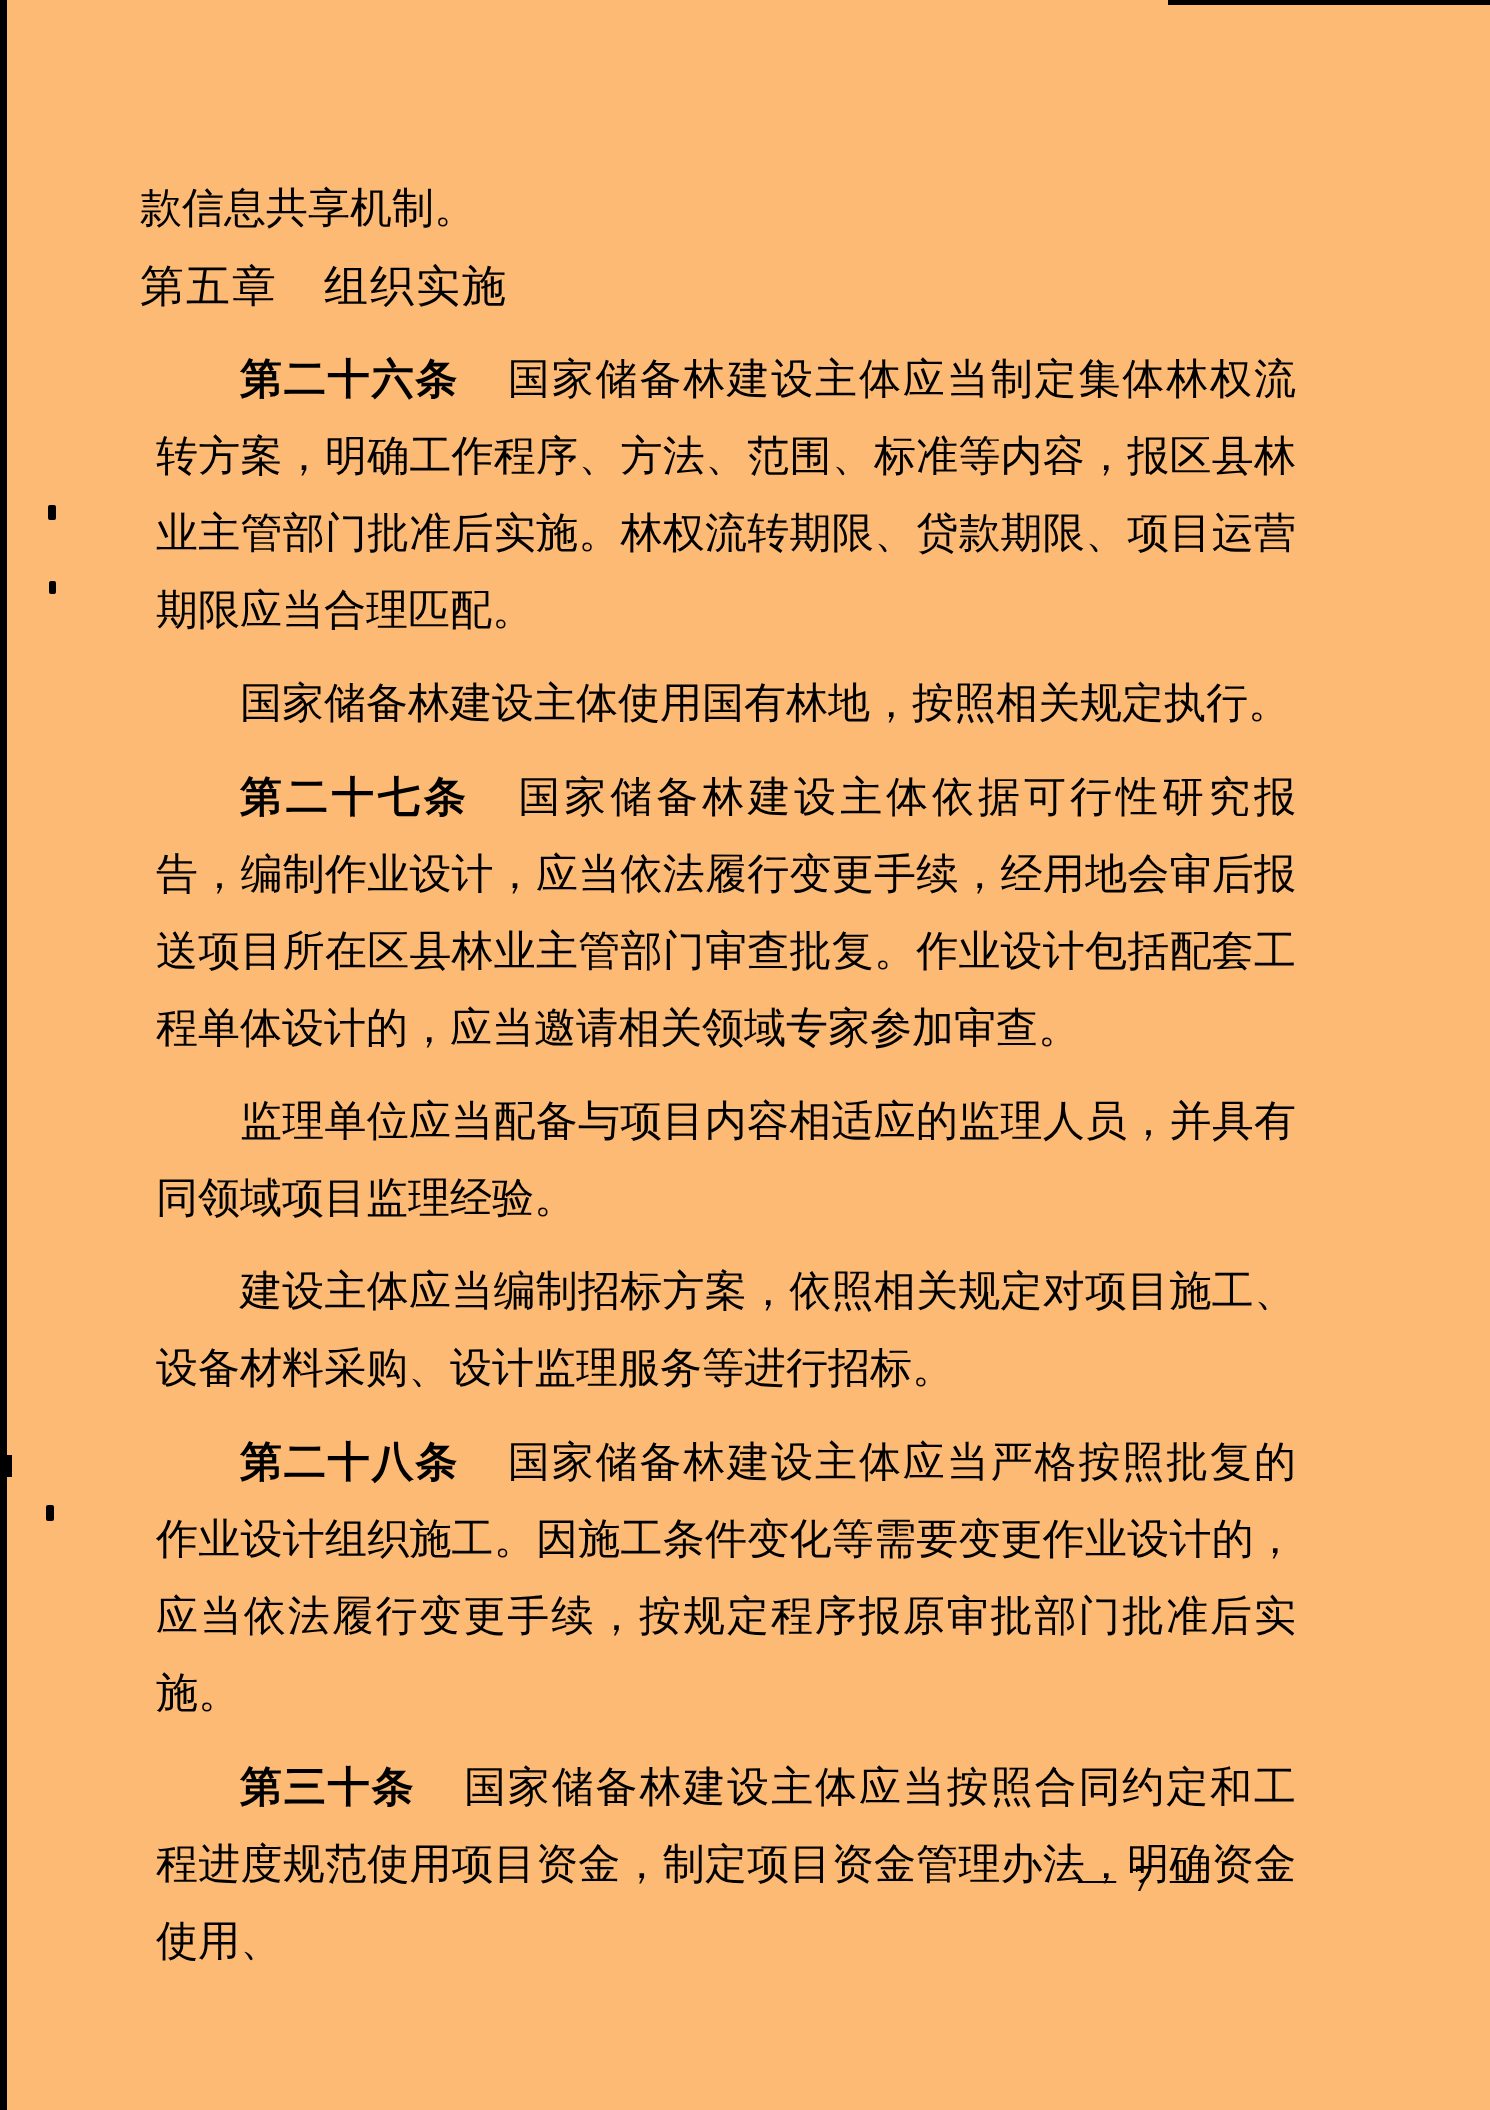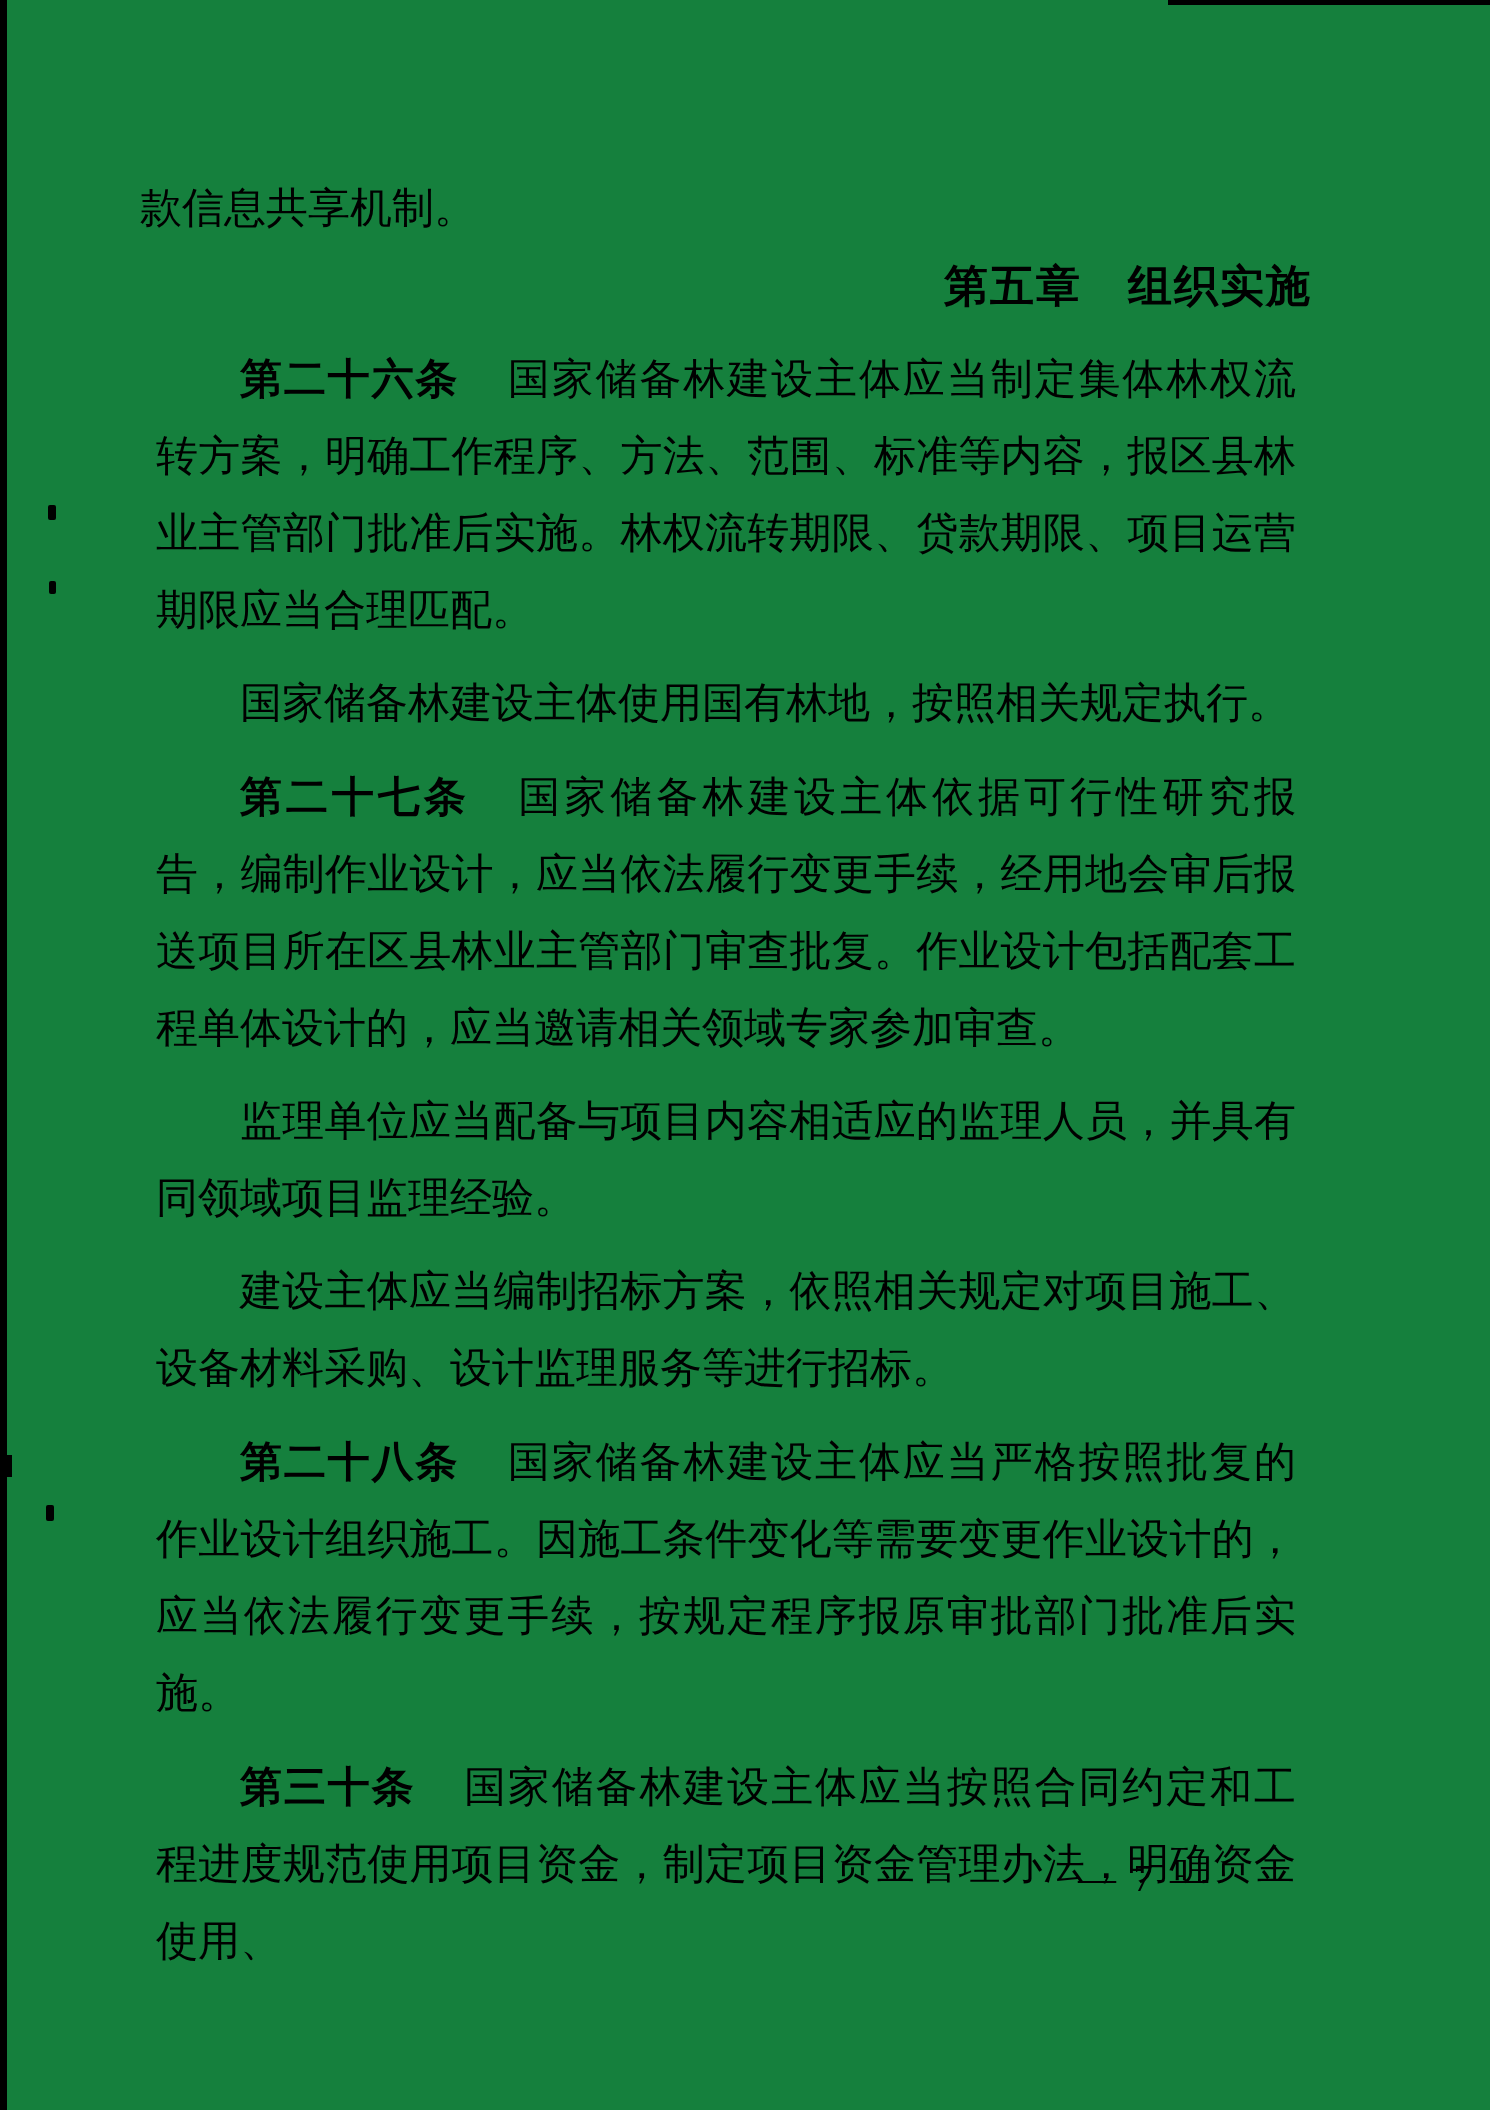--- a/index.html
+++ b/index.html
@@ -4,21 +4,21 @@
 <style>
   html, body {
     margin: 0;
     padding: 0;
     background: #e8e8e8;
   }
   .page {
     position: relative;
     width: 1490px;
     height: 2110px;
-    background: #15803d;
+    background: #fdba74;
     overflow: hidden;
     font-family: "Liberation Serif", "DejaVu Serif", serif;
     color: #000000;
   }
   .left-border {
     position: absolute;
     left: 0;
     top: 0;
     width: 7px;
     height: 2110px;
@@ -47,22 +47,22 @@
     width: 1172px;
     font-size: 42px;
     line-height: 77px;
     text-align: justify;
   }
   .cont-line {
     text-indent: 0;
     margin: 0;
   }
   .chapter-heading {
-    text-align: right;
-    font-weight: bold;
+    text-align: left;
+    font-weight: normal;
     font-family: "Liberation Sans", "DejaVu Sans", sans-serif;
     font-size: 44px;
     line-height: 77px;
     margin: 0;
     letter-spacing: 2px;
   }
   p.para {
     margin: 16px;
     text-indent: 2em;
   }

